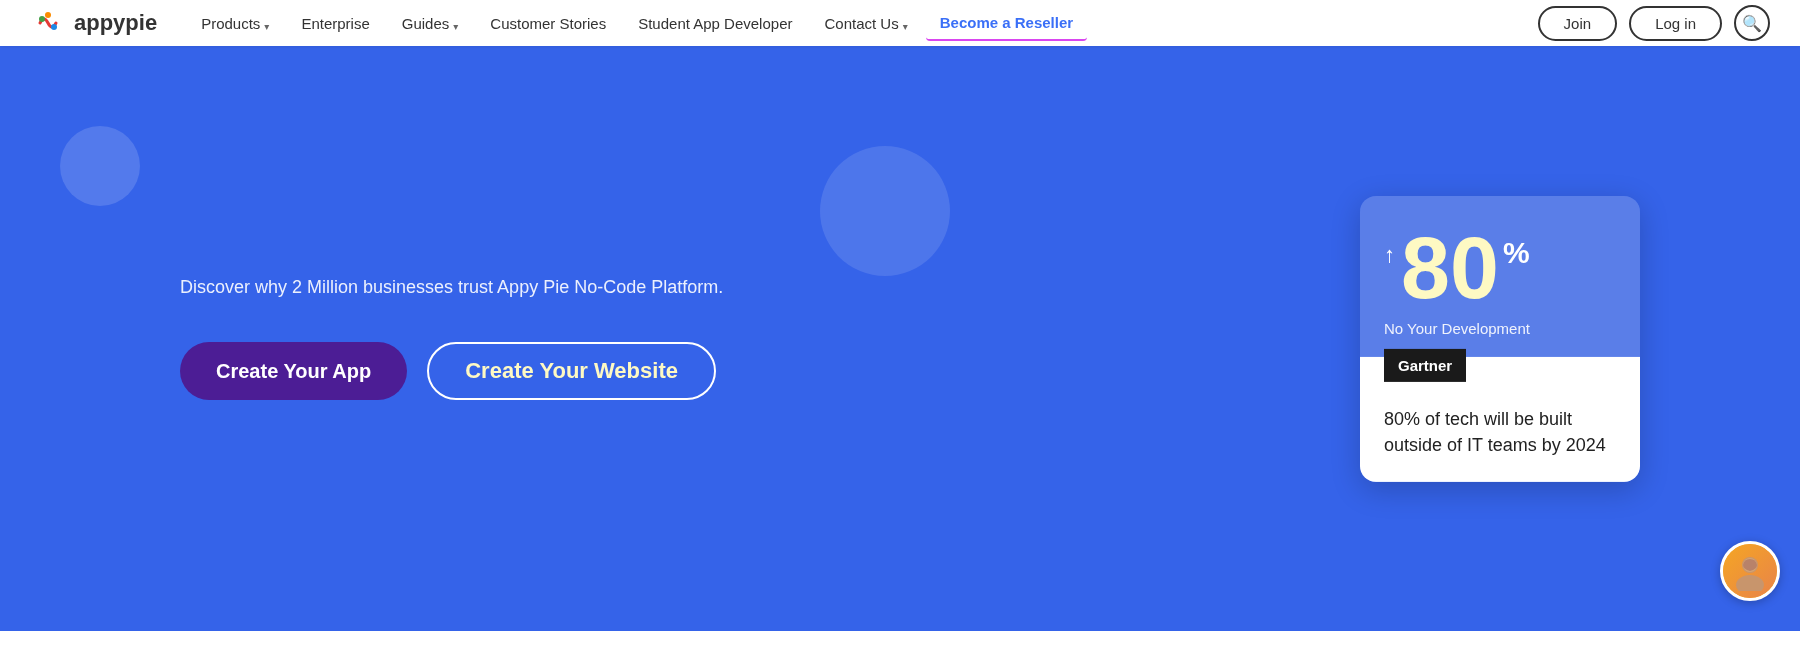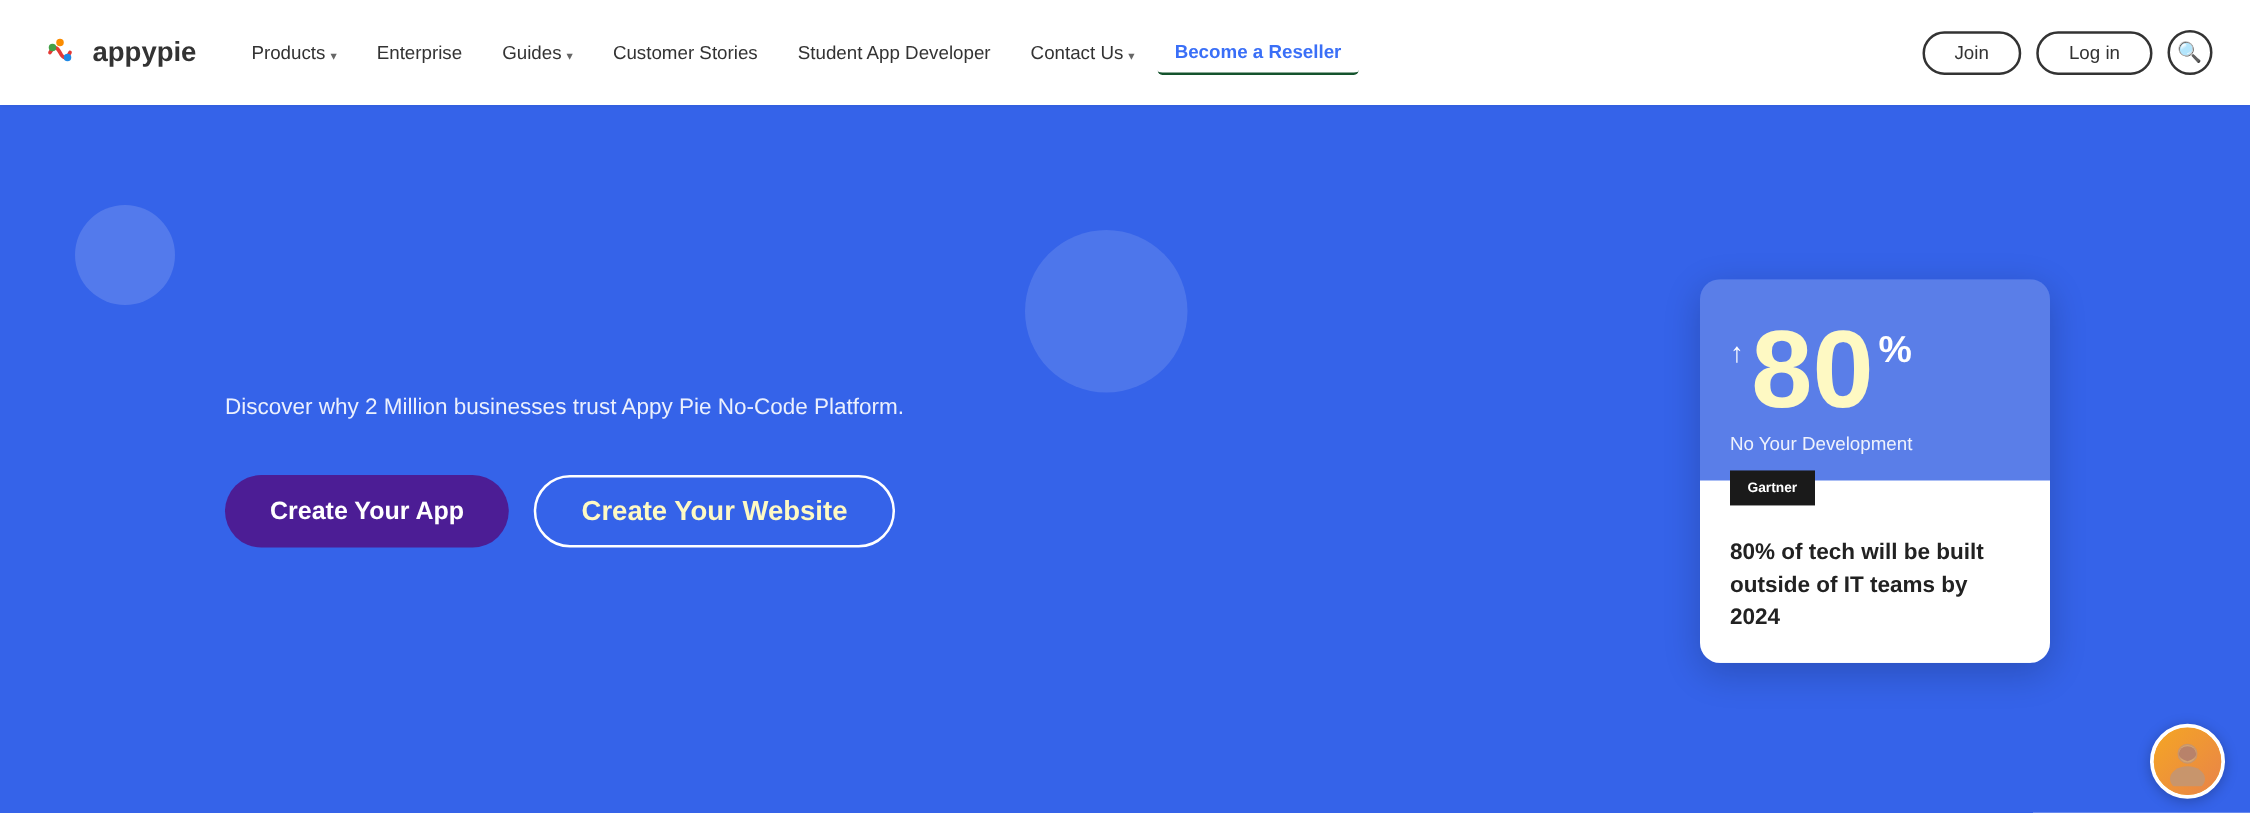--- a/index.html
+++ b/index.html
@@ -1,21 +1,21 @@
 <!DOCTYPE html>
 <html><head>
   <meta charset="utf-8">
   <style>
     * { margin: 0; padding: 0; box-sizing: border-box; }
     body { width: 1800px; height: 650px; overflow: hidden; font-family: 'Segoe UI', Arial, sans-serif; }
 
     
     .navbar {
       background: #fff;
-      height: 84px;
+      height: 46px;
       display: flex;
       align-items: center;
       padding: 0 30px;
       box-shadow: 0 1px 4px rgba(0,0,0,0.08);
       position: relative;
       z-index: 10;
     }
     .navbar-logo {
       display: flex;
       align-items: center;
@@ -48,21 +48,21 @@
       white-space: nowrap;
       border-radius: 4px;
     }
     .nav-item .chevron {
       font-size: 10px;
       color: #666;
     }
     .nav-reseller {
       color: #3a6ff7;
       font-weight: 600;
-      border-bottom: 2px solid #14532d;
+      border-bottom: 2px solid #d946ef;
     }
     .nav-actions {
       display: flex;
       align-items: center;
       gap: 12px;
     }
     .btn-join {
       border: 2px solid #333;
       background: transparent;
       border-radius: 24px;
@@ -215,34 +215,34 @@
       font-weight: 500;
     }
     .stat-card-bottom {
       background: #fff;
       padding: 0 24px 24px;
       position: relative;
     }
     .gartner-badge {
       background: #1a1a1a;
       color: #fff;
-      font-size: 11px;
+      font-size: 15px;
       font-weight: 700;
       padding: 8px 14px;
       display: inline-block;
       margin-top: 0;
       margin-bottom: 16px;
       position: relative;
       top: -8px;
     }
     .stat-quote {
       font-size: 18px;
       color: #222;
       line-height: 1.45;
-      font-weight: 700;
+      font-weight: 400;
     }
 
     
     .chat-avatar {
       position: absolute;
       bottom: 30px;
       right: 20px;
       width: 60px;
       height: 60px;
       border-radius: 50%;

